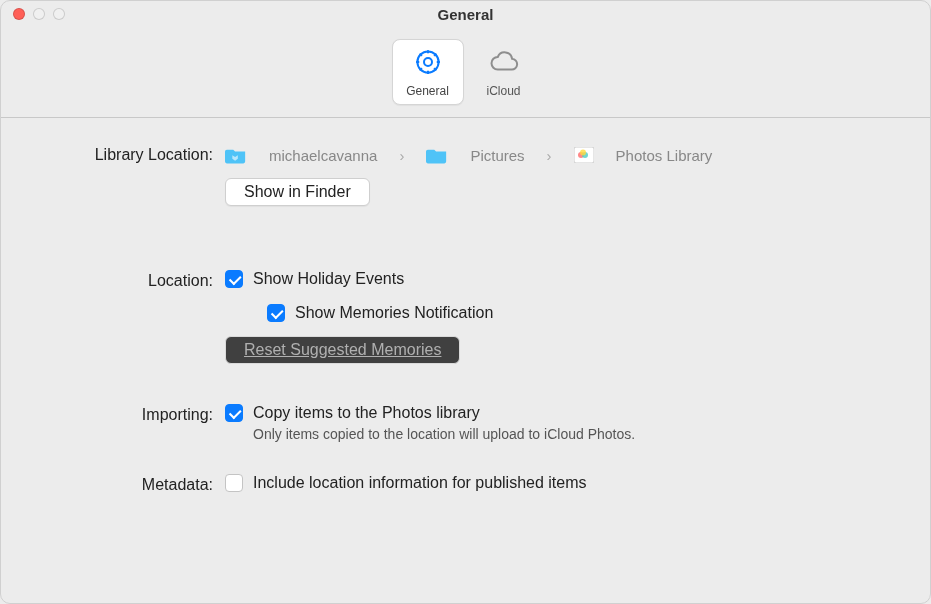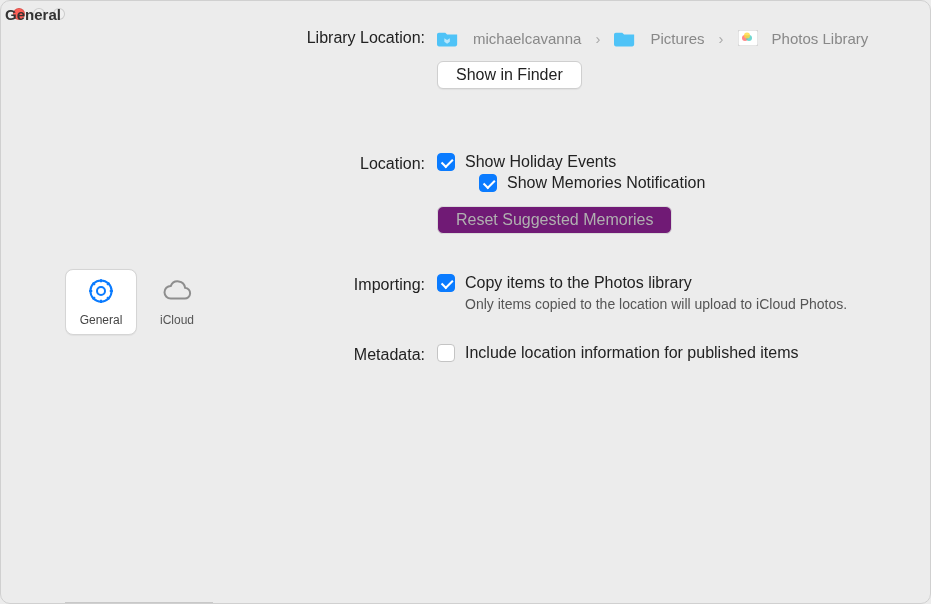--- a/index.html
+++ b/index.html
@@ -10,21 +10,21 @@
       height: 604px;
       overflow: hidden;
     }
     .window {
       width: 931px;
       height: 604px;
       background: #ECECEC;
       border: 1px solid #D0D0D0;
       border-radius: 10px;
       display: flex;
-      flex-direction: row;
+      flex-direction: column;
     }
     .titlebar {
       height: 26px;
       display: flex;
       align-items: center;
       position: relative;
       padding-left: 12px;
     }
     .traffic-lights { display: flex; gap: 8px; align-items: center; }
     .tl { width: 12px; height: 12px; border-radius: 50%; }
@@ -69,41 +69,42 @@
       margin-bottom: 8px;
       align-items: start;
     }
     .row-label {
       text-align: right;
       color: #222;
       padding-top: 2px;
     }
     .controls { display: flex; flex-direction: column; align-items: flex-start; }
 
-    .path { display: flex; align-items: center; gap: 14px; color: #888; font-size: 15px; padding-top:2px; flex-wrap: wrap;}
+    .path { display: flex; align-items: center; gap: 22px; color: #888; font-size: 15px; padding-top:2px; flex-wrap: wrap;}
     .path .sep { color: #AAA; }
     .folder-icon { width: 22px; height: 18px; display:inline-block;}
     .app-icon { width: 20px; height: 16px; display:inline-block;}
 
     .btn-row { display: flex; gap: 14px; margin-top: 14px; margin-bottom: 24px;}
     .btn {
       background: #FFFFFF;
       border: 1px solid #CFCFCF;
       border-radius: 6px;
       padding: 4px 18px;
       font-size: 16px;
       color: #222;
       box-shadow: 0 1px 1px rgba(0,0,0,0.05);
       cursor: default;
     }
     .btn.disabled {
       color: #B0B0B0;
-      background: #701a75;
+      background: #404040;
       border: 1px solid #DADADA;
       box-shadow: none;
+      text-decoration: underline;
     }
     .check-row { display:flex; align-items:center; gap:10px; margin-bottom:2px;}
     .check {
       width: 18px; height: 18px; border-radius: 4px;
       border: 1px solid #C4C4C4; background: #fff;
       display:flex; align-items:center; justify-content:center;
       flex-shrink:0;
     }
     .check.checked { background:#0A7BFF; border-color:#0A7BFF;}
     .check.checked::after{
@@ -184,21 +185,21 @@
         </div>
       </div>
     </div>
 
 
     <div class="section-gap"></div>
 
     <div class="row">
       <div class="row-label">Location:</div>
       <div class="controls">
-        <div class="check-row" style="margin-bottom:3px;">
+        <div class="check-row" style="margin-bottom:16px;">
           <div class="check checked"></div>
           <span>Show Holiday Events</span>
         </div>
         <div class="check-row" style="margin-bottom:14px;padding-left:42px;">
           <div class="check checked"></div>
           <span>Show Memories Notification</span>
         </div>
         <button class="btn disabled">Reset Suggested Memories</button>
       </div>
     </div>

